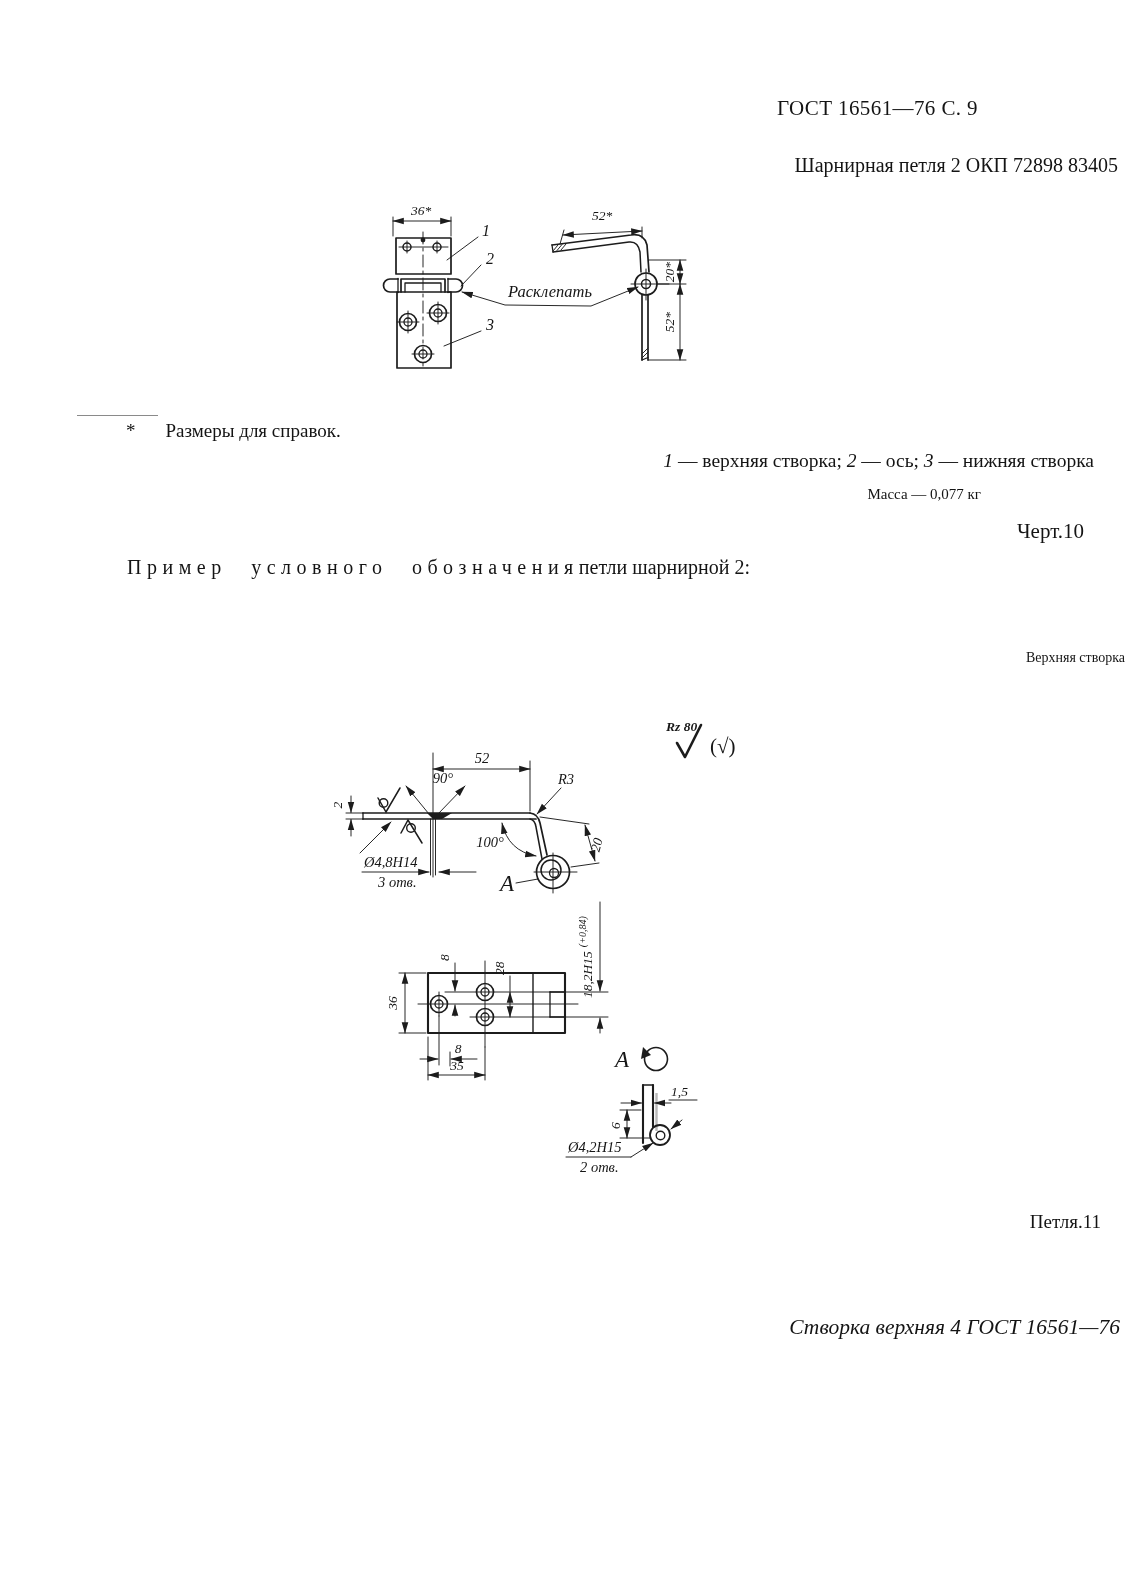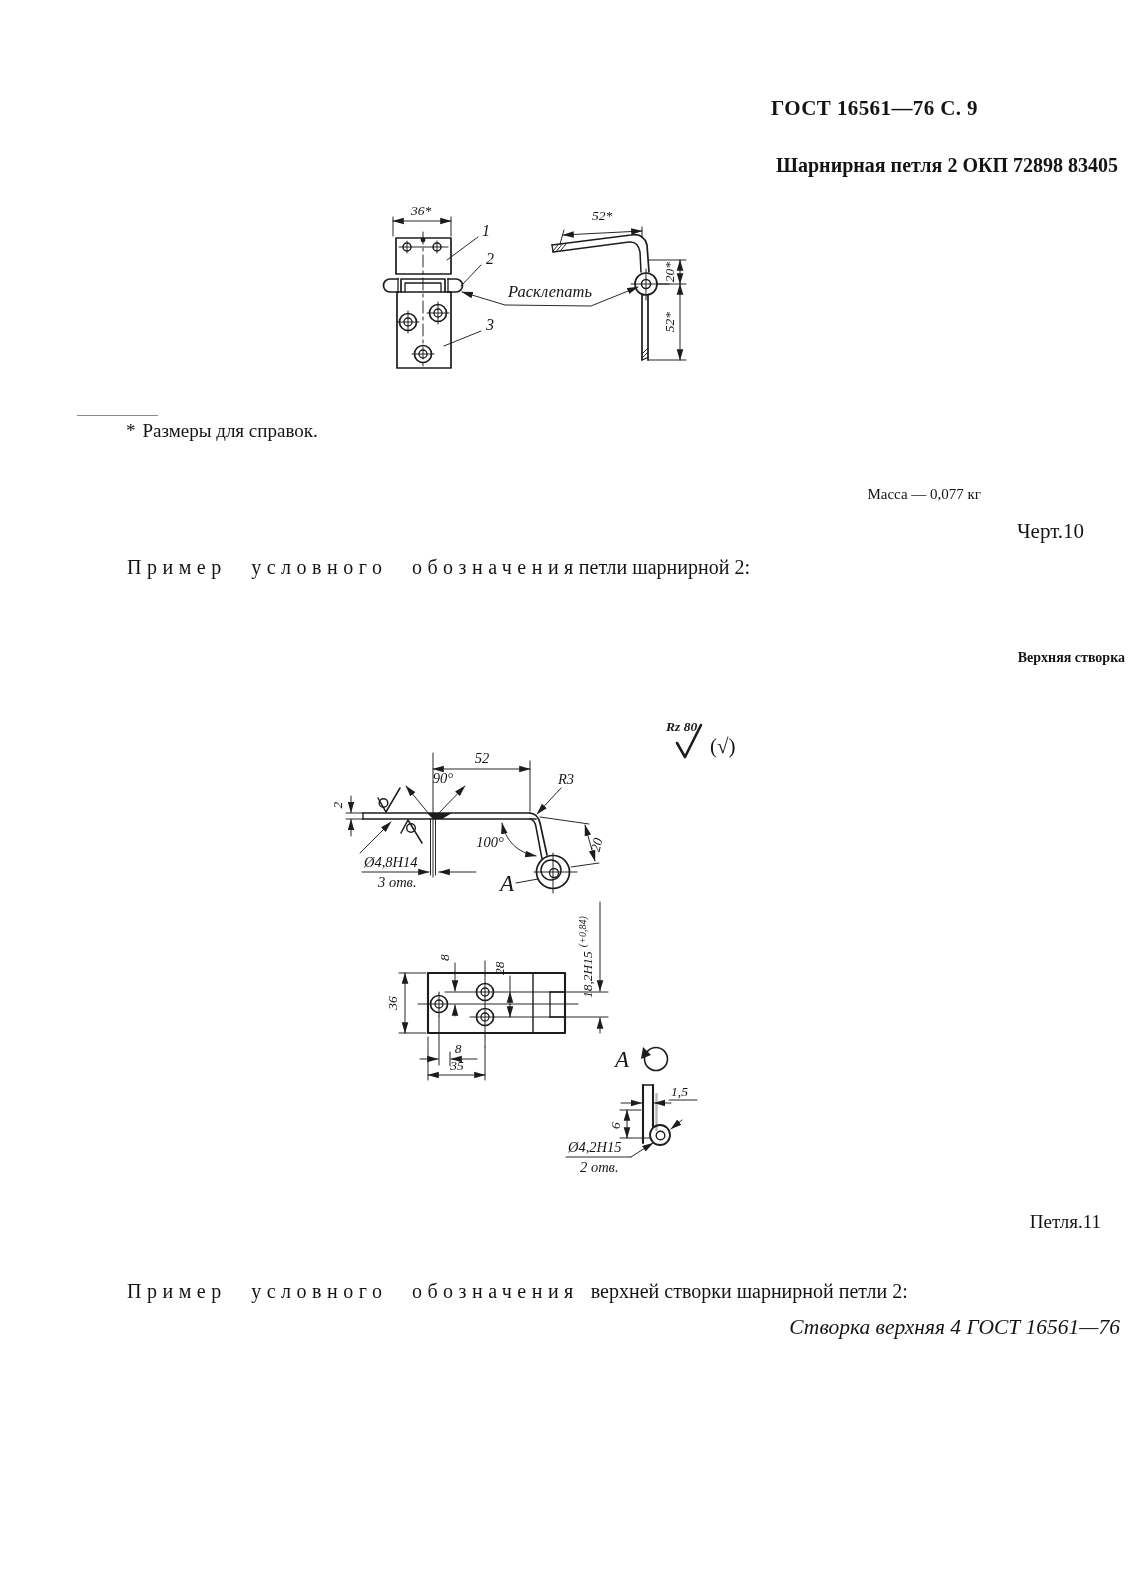--- a/index.html
+++ b/index.html
@@ -1,21 +1,21 @@
 <!DOCTYPE html>
 <html><head>
 <meta charset="utf-8">
 <style>
   html,body{margin:0;padding:0;background:#e8e8e8}
   .page{position:relative;width:1128px;height:1595px;background:#ffffff;
         font-family:"Liberation Serif",serif;color:#141414;overflow:hidden}
   .abs{position:absolute}
   .ctr{position:absolute;left:0;width:1128px;text-align:right;white-space:nowrap}
   .ctr>span{position:relative;display:inline-block}
-  .bold{font-weight:bold}
+  .bold{font-weight:normal}
   .it{font-style:italic}
   .spaced{letter-spacing:5.5px;word-spacing:14px}
   .rule{position:absolute;border-top:1.6px solid #8a8a8a}
   
   svg{overflow:visible}
   .ln{stroke:#1c1c1c;stroke-width:1.7;fill:none;stroke-linecap:round;stroke-linejoin:round}
   .l2{stroke-width:2.1}
   .l15{stroke-width:1.5}
   .l13{stroke-width:1.3}
   .tn{stroke:#1c1c1c;stroke-width:0.95;fill:none;stroke-linecap:round}
@@ -127,23 +127,26 @@
       <line class="tn" x1="293" y1="168" x2="331" y2="168"></line>
       <line class="tn" x1="325" y1="68" x2="325" y2="92" marker-start="url(#ah)" marker-end="url(#ah)"></line>
       <line class="tn" x1="325" y1="92" x2="325" y2="168" marker-start="url(#ah)" marker-end="url(#ah)"></line>
       <text class="dim" transform="translate(319,80) rotate(-90)" text-anchor="middle">20*</text>
       <text class="dim" transform="translate(319,130) rotate(-90)" text-anchor="middle">52*</text>
     </g>
   </svg>
 
   <div class="rule" style="left:77px;top:415px;width:81px"></div>
   <div class="abs" style="left:126px;top:420px;font-size:19px">
-    <span>*</span><span style="margin-left:7px">Размеры для справок.</span>
-  </div>
-
+    <span>*</span><span style="margin-left:30px">Размеры для справок.</span>
+  </div>
+
+  <div class="ctr" style="top:450px;font-size:19.5px">
+    <span style="left:-34px"><span class="it">1</span><span> — верхняя створка; </span><span class="it">2</span><span> — ось; </span><span class="it">3</span><span> — нижняя створка</span></span>
+  </div>
 
   <div class="abs" style="top:486px;right:147px;font-size:15px">Масса — 0,077 кг</div>
 
   <div class="ctr" style="top:519px;font-size:21px">
     <span style="left:-44px">Черт.10</span>
   </div>
 
   <div class="abs" style="left:127px;top:556px;font-size:20px">
     <span class="spaced">Пример условного обозначения</span><span style="margin-left:0">петли шарнирной 2:</span>
   </div>
@@ -314,20 +317,17 @@
       <line class="tn" x1="236" y1="462" x2="301" y2="462"></line>
       <line class="tn" x1="301" y1="462" x2="323" y2="448" marker-end="url(#ah2)"></line>
       <text class="dim14" x="250" y="477">2 отв.</text>
     </g>
   </svg>
 
   <div class="ctr" style="top:1211px;font-size:19px">
     <span style="left:-27px">Петля.11</span>
   </div>
 
-  <div class="abs" style="left:127px;top:1280px;font-size:20px">
-    <span class="spaced">Пример условного обозначения</span><span style="margin-left:12px">верхней створки шарнирной петли 2:</span>
-  </div>
   <div class="ctr" style="top:1315px;font-size:21.5px">
     <span class="it" style="left:-8px">Створка верхняя 4 ГОСТ 16561—76</span>
   </div>
 
 </div>
 
 </body></html>

